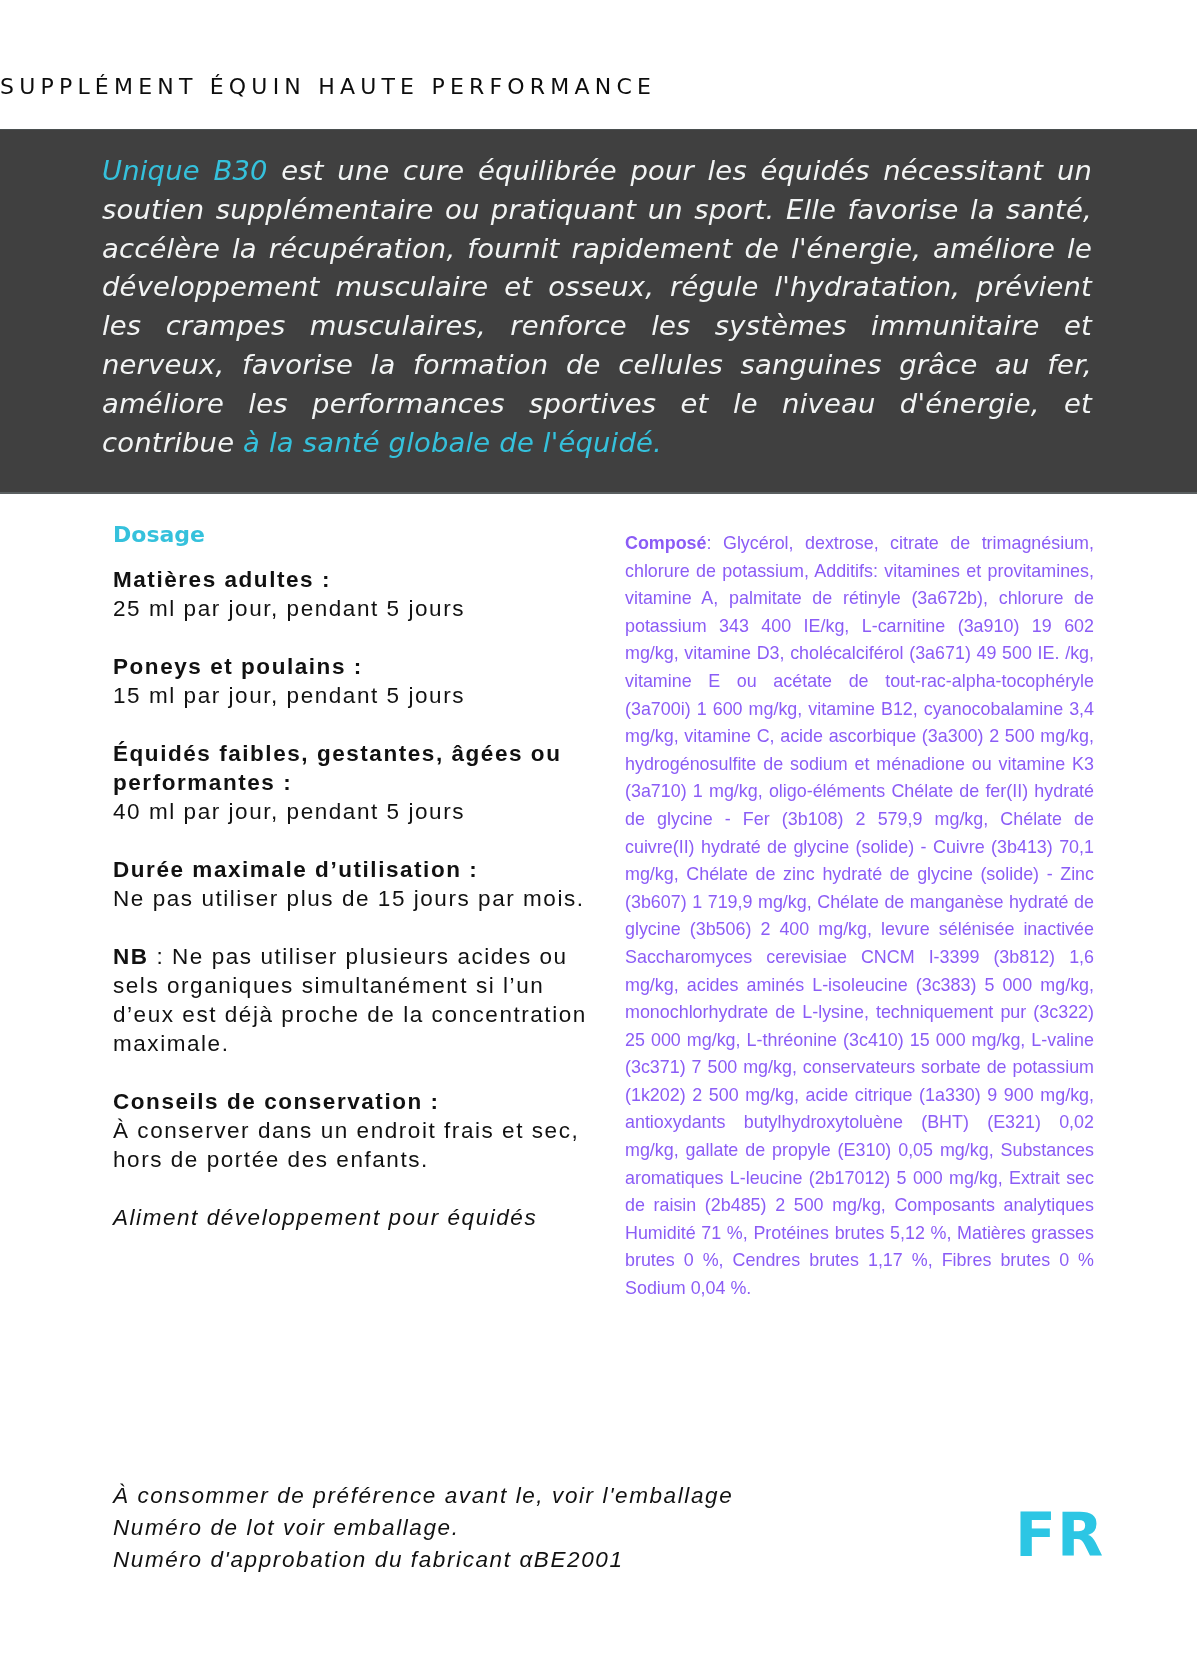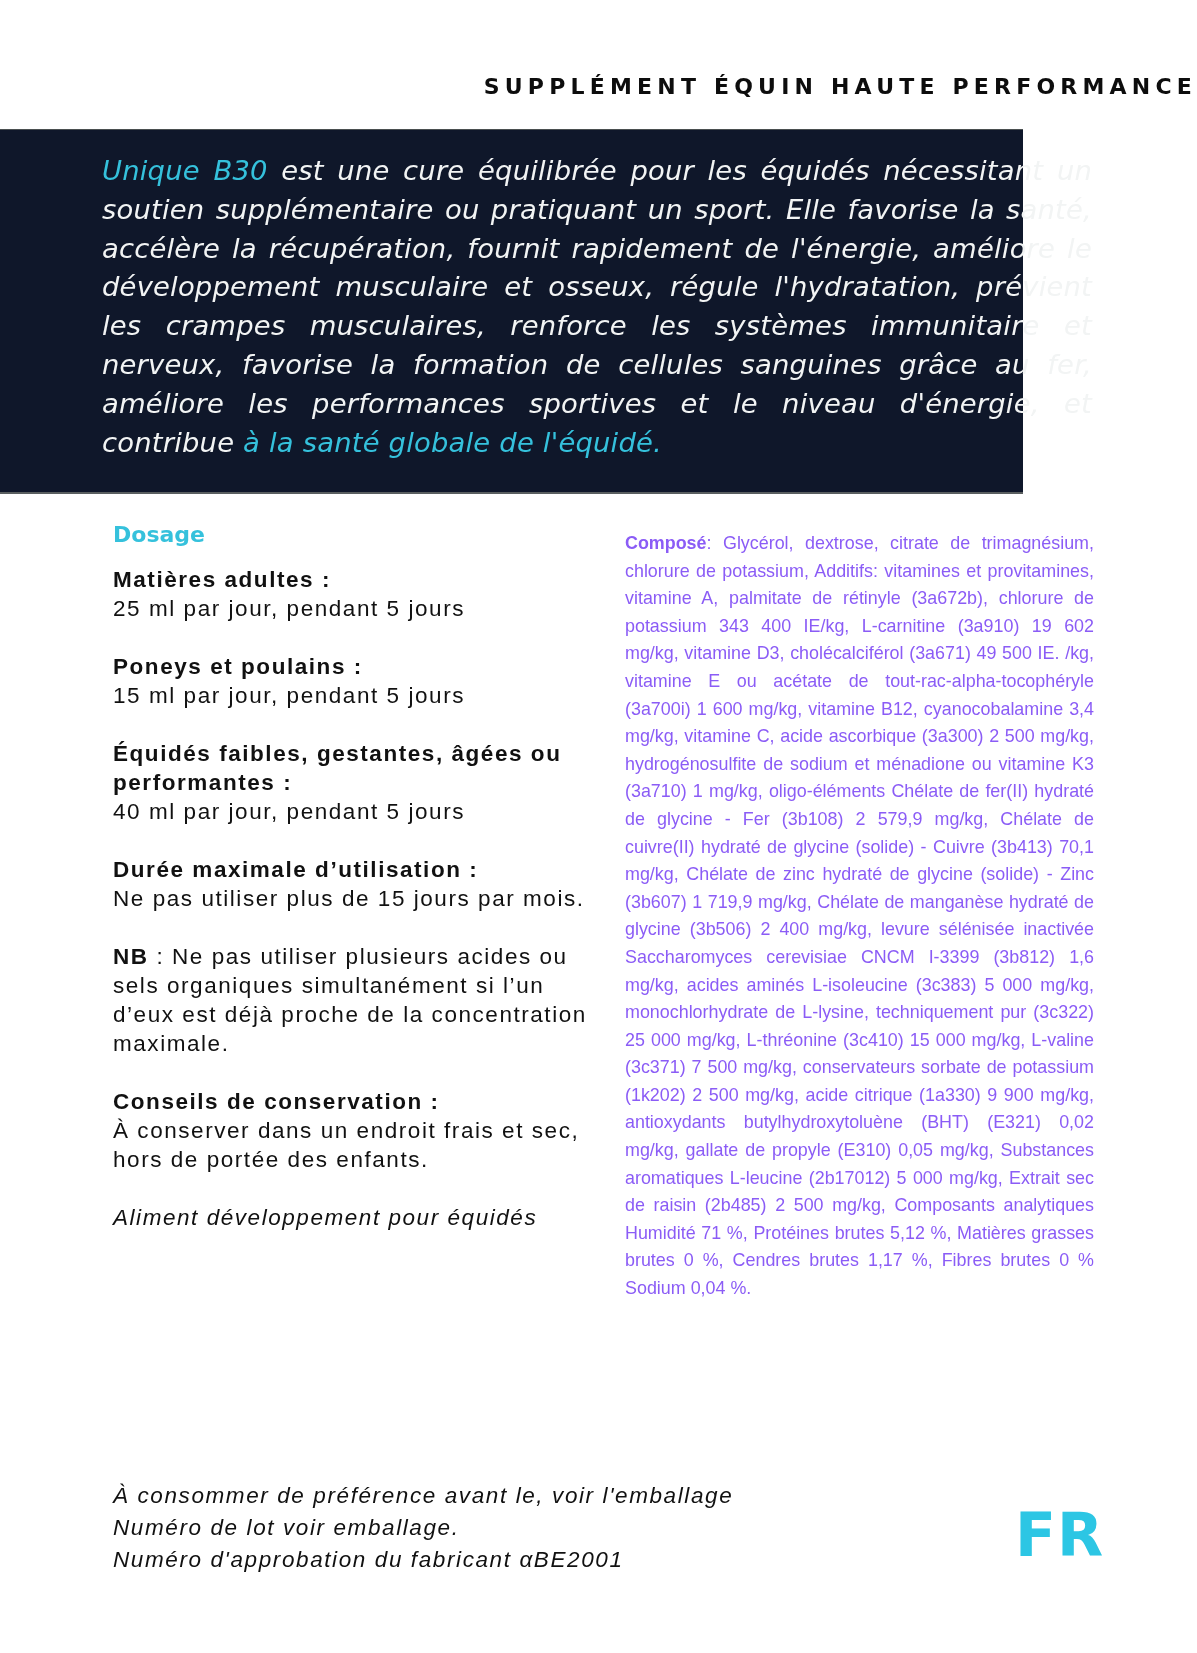--- a/index.html
+++ b/index.html
@@ -9,34 +9,34 @@
       background: #ffffff;
       position: relative;
       overflow: hidden;
       color: #111111;
     }
     .page-title {
       position: absolute;
       top: 74px;
       left: 0;
       width: 1197px;
-      text-align: right;
+      text-align: left;
       font-family: "DejaVu Sans", sans-serif;
-      font-weight: bold;
+      font-weight: normal;
       font-size: 22px;
       letter-spacing: 5.2px;
       color: #0d0d0d;
     }
     .intro-band {
       position: absolute;
       top: 129px;
       left: 0;
-      width: 1023px;
+      width: 1197px;
       height: 365px;
-      background: #0f172a;
+      background: #404040;
       border-top: 1px solid #4a4f50;
       border-bottom: 2px solid #5a5f60;
       box-sizing: border-box;
       padding-left: 33px;
     }
     .intro-text {
       position: absolute;
       top: 22px;
       left: 102px;
       width: 990px;

